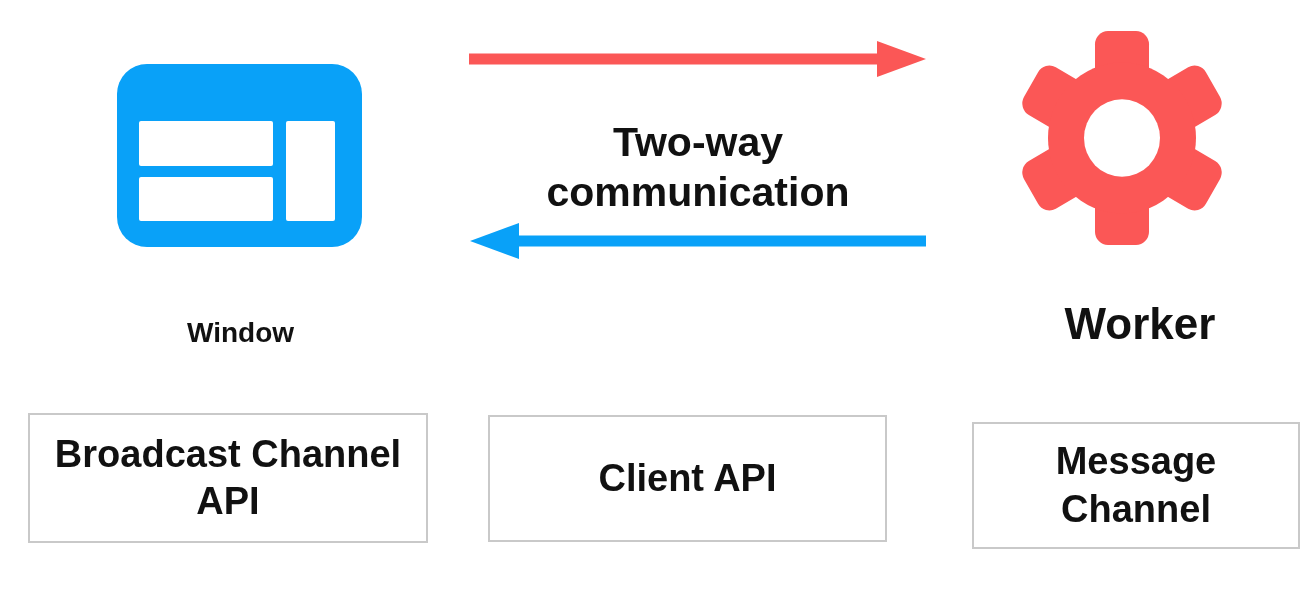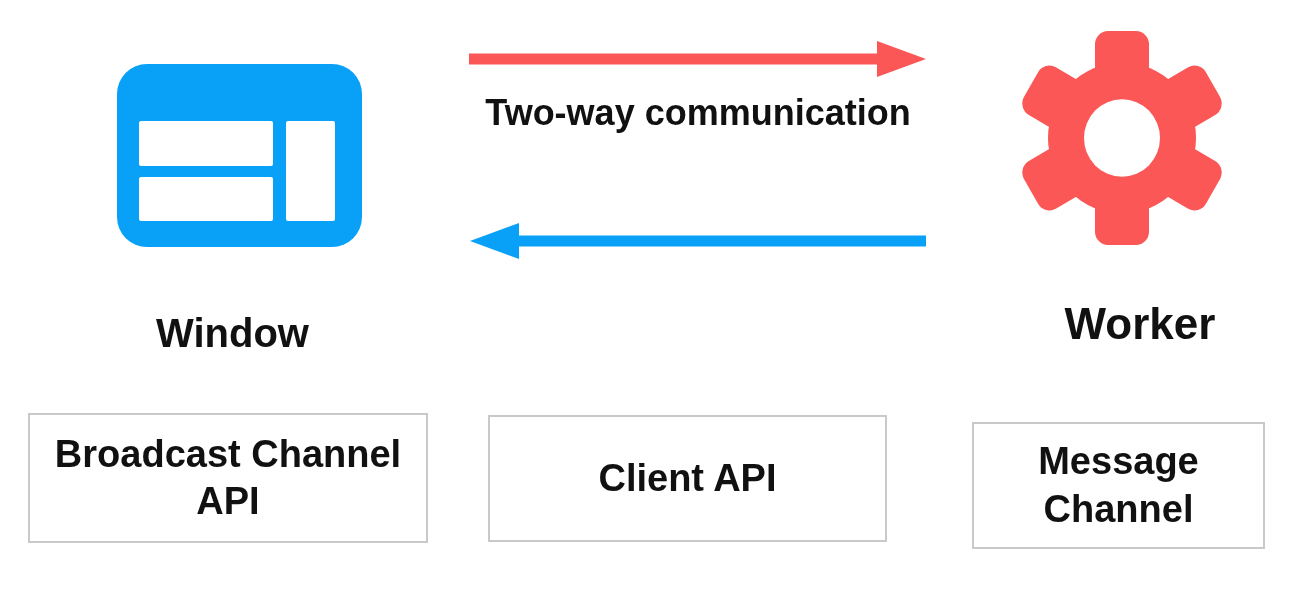--- a/index.html
+++ b/index.html
@@ -50,42 +50,42 @@
   .arrow-blue { left: 468px; top: 221px; color: var(--blue); }
   .arrow-svg rect, .arrow-svg polygon { fill: currentColor; }
 
   
   .label {
     position: absolute;
     font-weight: bold;
     color: var(--text);
     text-align: center;
   }
-  .window-label { left: 110px;  top: 311px; width: 245px; font-size: 40px; line-height: 44px; }
+  .window-label { left: 118px;  top: 311px; width: 245px; font-size: 28px; line-height: 44px; }
   .worker-label { left: 1020px; top: 302px; width: 240px; font-size: 44px; line-height: 44px; }
-  .comm-label   { left: 468px;  top: 88px; width: 460px; font-size: 36px; line-height: 50px; text-align: center; }
+  .comm-label   { left: 468px;  top: 117px; width: 460px; font-size: 41px; line-height: 50px; text-align: center; }
 
   
   .api-box {
     position: absolute;
     background: #ffffff;
     border: 2px solid var(--box-border);
     display: flex;
     align-items: center;
     justify-content: center;
     text-align: center;
     font-size: 38px;
     font-weight: bold;
     line-height: 1.24;
     color: var(--text);
     padding: 0 12px;
   }
   .box1 { left: 28px;  top: 413px; width: 400px; height: 130px; }
   .box2 { left: 488px; top: 415px; width: 399px; height: 127px; }
-  .box3 { left: 972px; top: 422px; width: 293px; height: 127px; }
+  .box3 { left: 972px; top: 422px; width: 328px; height: 127px; }
 </style>
 </head>
 <body>
 
 <div class="stage">
 
   <div class="window-icon">
     <div class="win-bar win-bar-1"></div>
     <div class="win-bar win-bar-2"></div>
     <div class="win-bar win-bar-3"></div>

